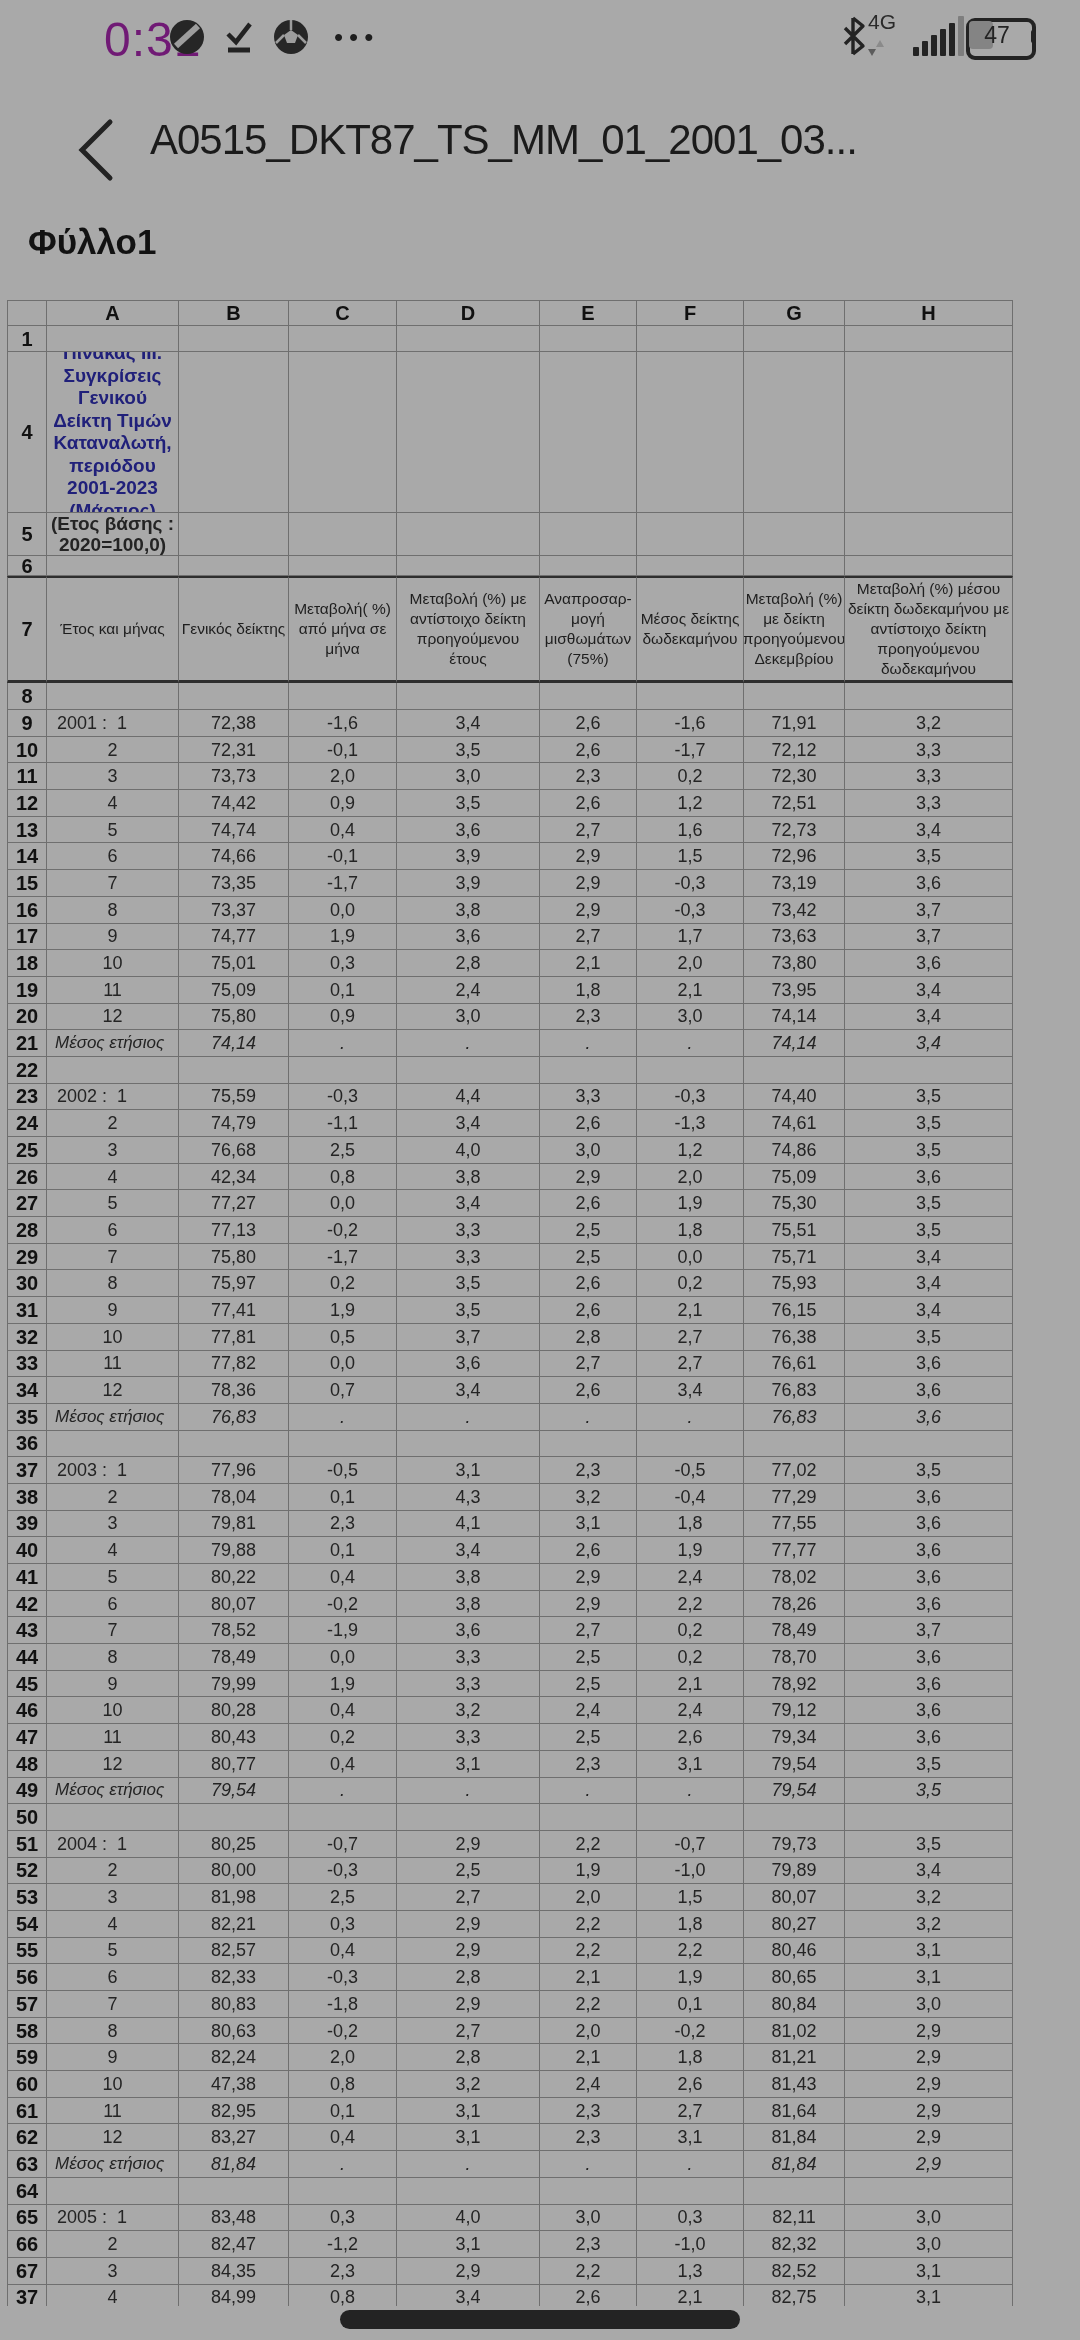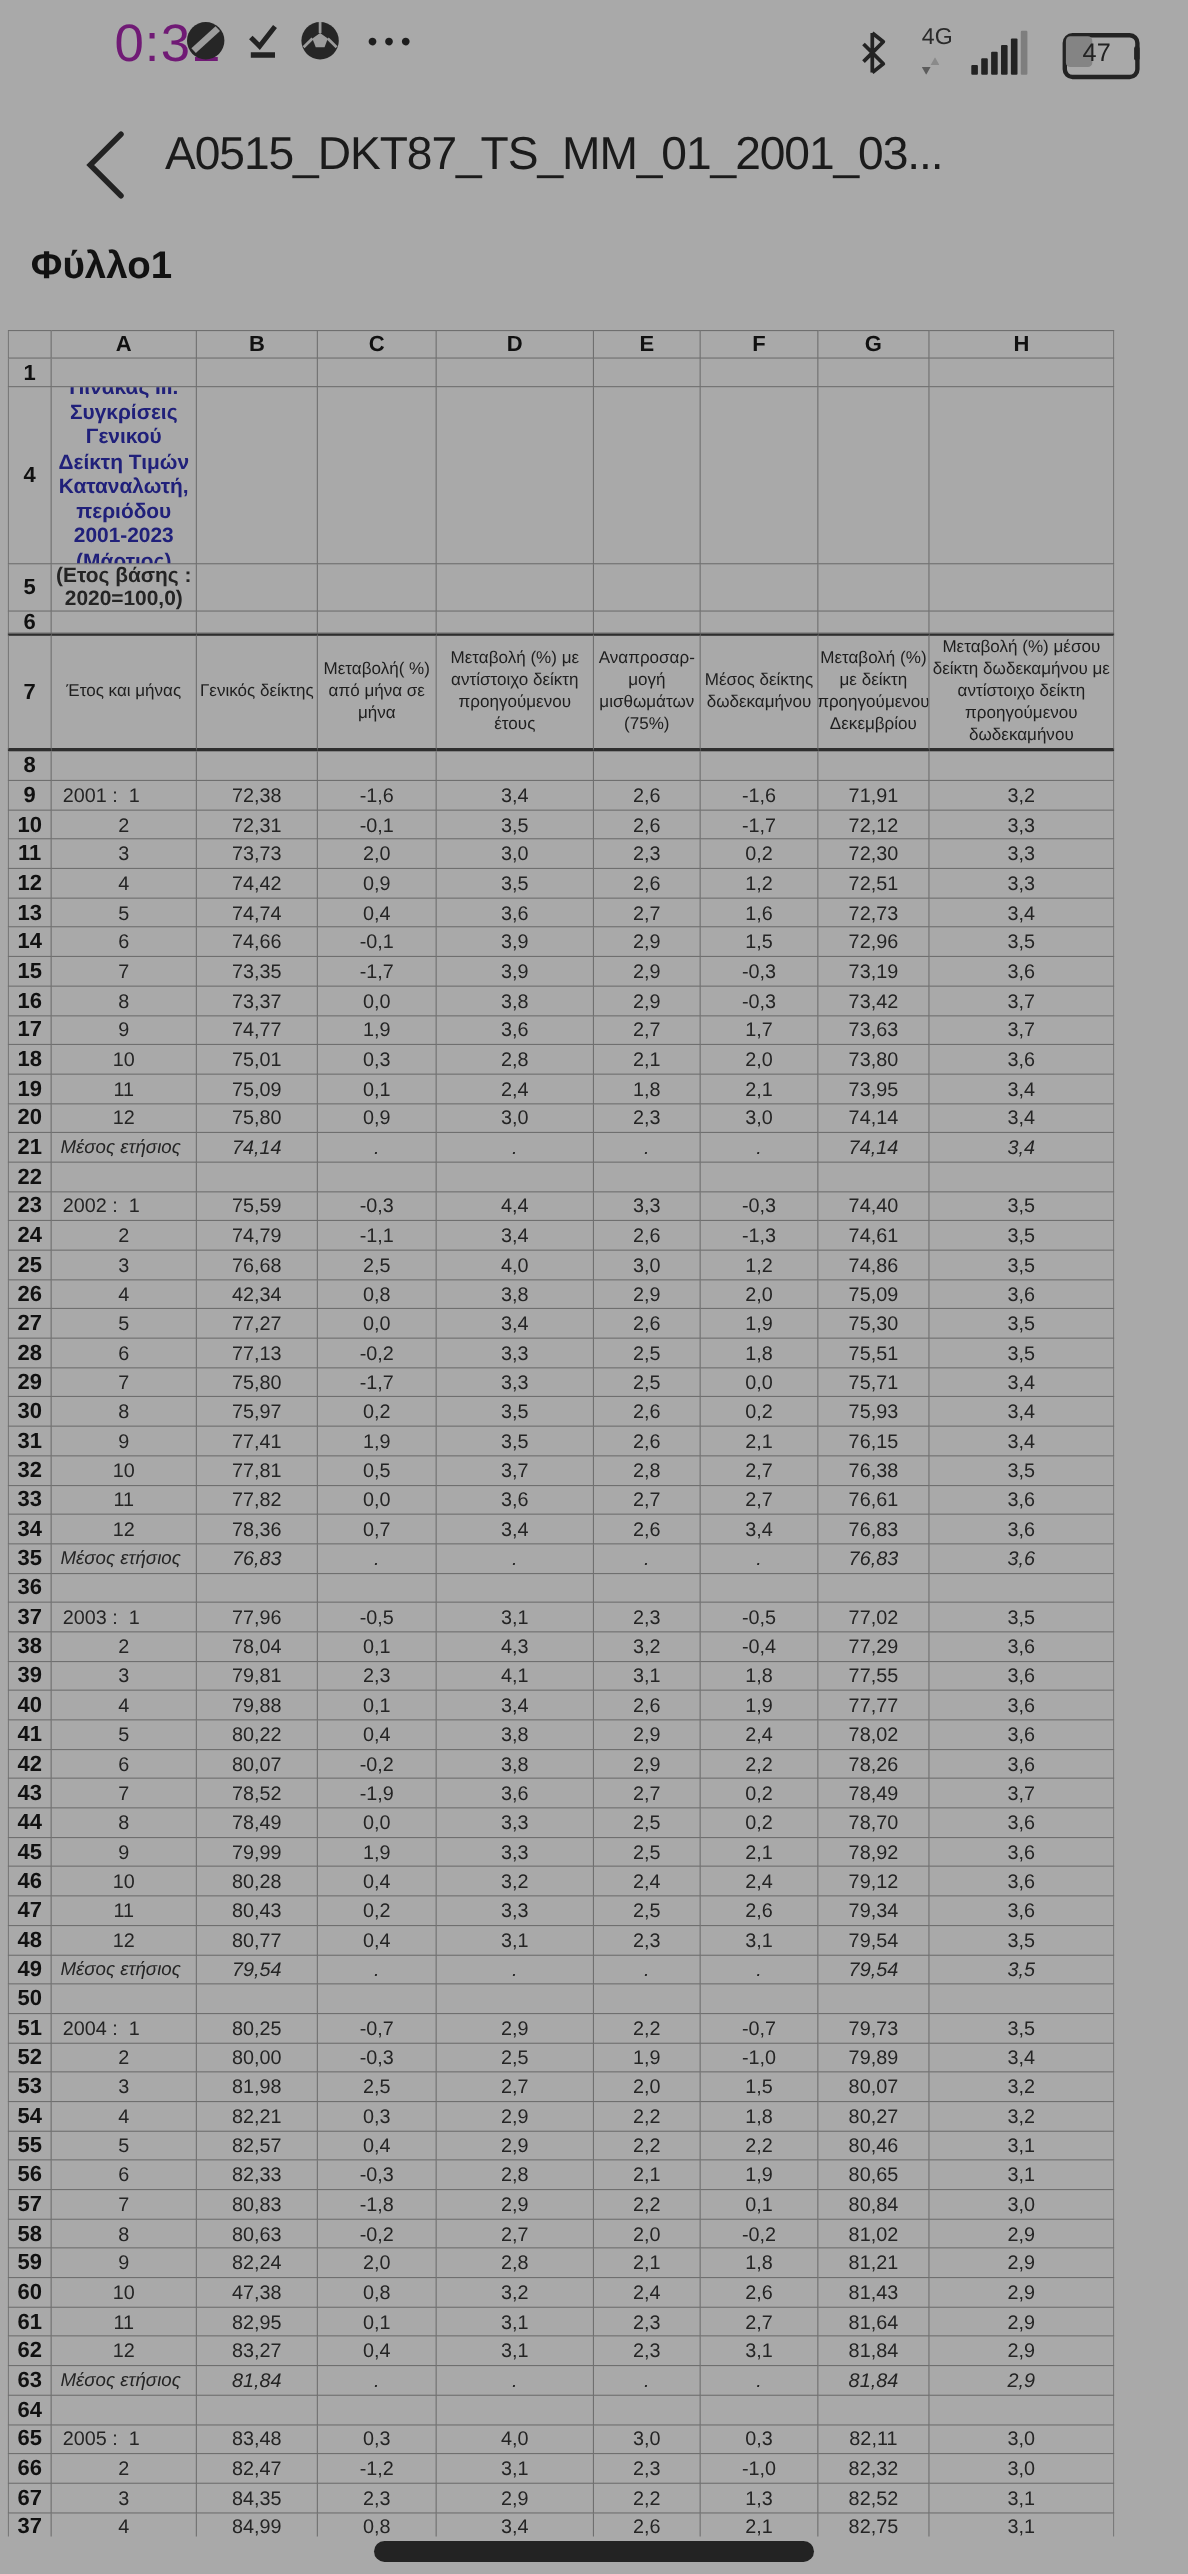--- a/index.html
+++ b/index.html
@@ -6,21 +6,21 @@
   body{
     width:1080px;height:2340px;position:relative;overflow:hidden;
     background:#a9a9a9;color:#1c1c1c;
     font-family:"Liberation Sans","DejaVu Sans",sans-serif;
   }
   
   .statusbar{position:absolute;left:0;top:0;width:1080px;height:70px;}
   .sb-time{position:absolute;left:72px;top:12px;font-size:48px;font-weight:500;color:#701a75;letter-spacing:1px;margin-left:32px;}
   .sb-icons-left{position:absolute;left:168px;top:16px;display:flex;align-items:center;gap:18px;height:42px;}
   .sb-dots{font-size:26px;color:#1e1e1e;letter-spacing:6px;margin-left:6px;}
-  .sb-right{position:absolute;right:40px;top:24px;display:flex;align-items:flex-end;gap:32px;height:46px;}
+  .sb-right{position:absolute;right:40px;top:12px;display:flex;align-items:flex-end;gap:2px;height:46px;}
   .net{position:relative;width:96px;height:46px;}
   .net-4g{position:absolute;left:0;top:-2px;font-size:21px;color:#2a2a2a;}
   .net-arrows{position:absolute;left:0;bottom:2px;width:16px;height:16px;}
   .bars{position:absolute;right:0;bottom:2px;display:flex;align-items:flex-end;gap:3px;}
   .bar{width:6px;background:#232323;border-radius:1px;}
   .bar.dim{background:#7e7e7e;}
   .battery{position:relative;width:74px;height:38px;margin-bottom:2px;}
   .batt-body{position:absolute;left:0;top:0;width:62px;height:34px;border:4px solid #232323;border-radius:9px;}
   .batt-fill{position:absolute;left:3px;top:3px;width:24px;height:28px;background:#848484;border-radius:4px;}
   .batt-nub{position:absolute;right:4px;top:12px;width:5px;height:13px;background:#232323;border-radius:2px;}

